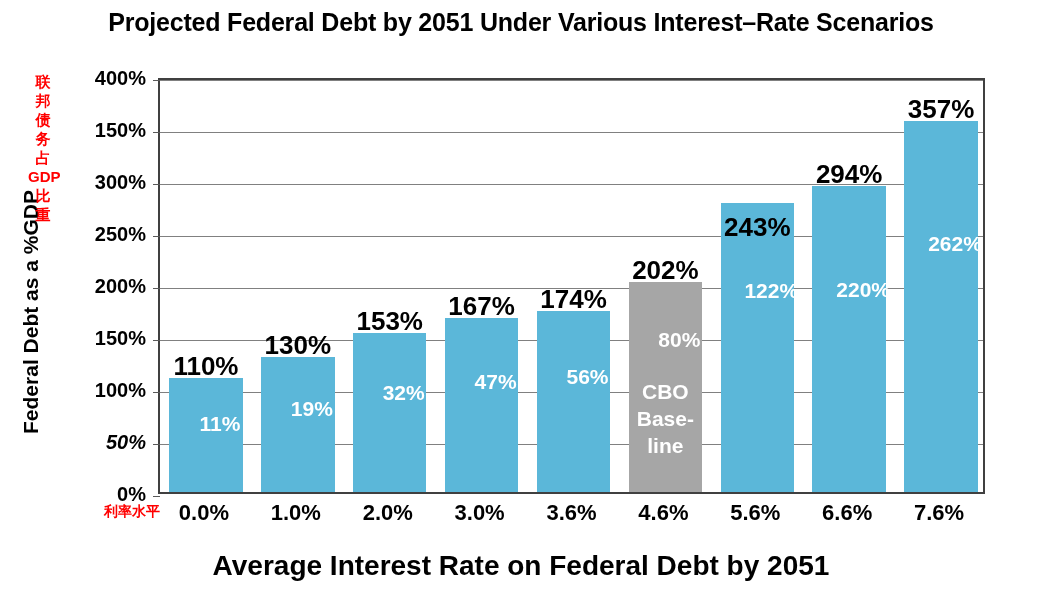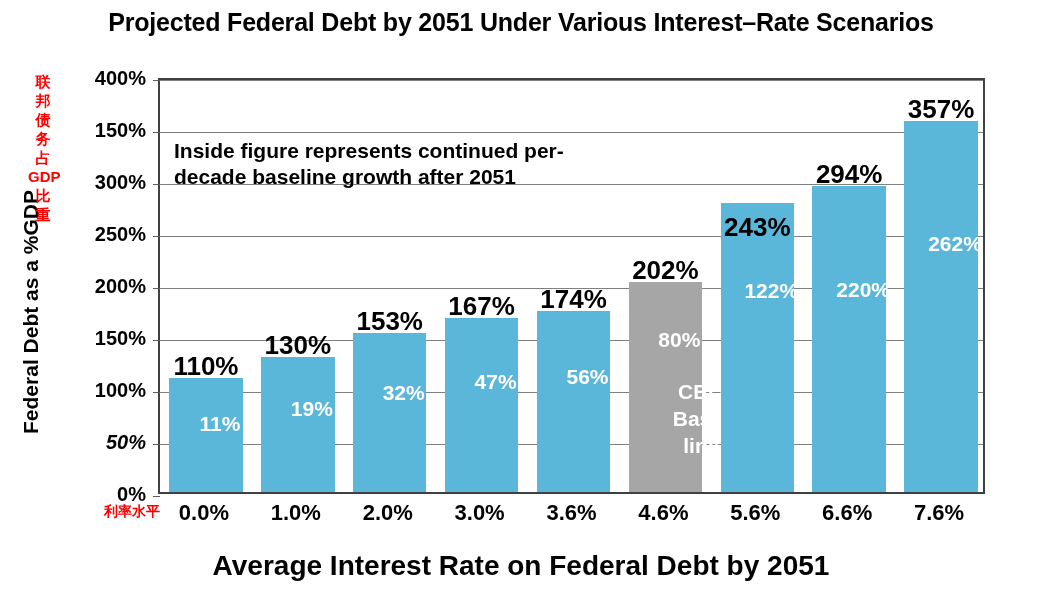--- a/index.html
+++ b/index.html
@@ -278,44 +278,40 @@
         <div class="bar" style="left: 284.856px; width: 73.5111px; height: 173.68px;">
           <div class="bar-inner-label" style="top: 52.104px;">47%</div>
         </div>
         <div class="bar-top-label" style="left: 261.611px; top: 211.32px;">167%</div>
         <div class="bar" style="left: 376.744px; width: 73.5111px; height: 180.96px;">
           <div class="bar-inner-label" style="top: 54.288px;">56%</div>
         </div>
         <div class="bar-top-label" style="left: 353.5px; top: 204.04px;">174%</div>
         <div class="bar gray" style="left: 468.633px; width: 73.5111px; height: 210.08px;">
           <div class="bar-inner-label" style="top: 46px;">80%</div>
-          <div class="bar-note" style="top: 96px; padding-left: 36px;">
+          <div class="bar-note" style="top: 96px;">
             <span>CBO</span>
             <span>Base-</span>
             <span>line</span>
           </div>
         </div>
         <div class="bar-top-label" style="left: 445.389px; top: 174.92px;">202%</div>
         <div class="bar" style="left: 560.522px; width: 73.5111px; height: 289px;">
           <div class="bar-inner-label" style="top: 75.816px;">122%</div>
         </div>
         <div class="bar-top-label" style="left: 537.278px; top: 132.28px;">243%</div>
         <div class="bar" style="left: 652.411px; width: 73.5111px; height: 305.76px;">
           <div class="bar-inner-label" style="top: 91.728px;">220%</div>
         </div>
         <div class="bar-top-label" style="left: 629.167px; top: 79.24px;">294%</div>
         <div class="bar" style="left: 744.3px; width: 73.5111px; height: 371.28px;">
           <div class="bar-inner-label" style="top: 111.384px;">262%</div>
         </div>
         <div class="bar-top-label" style="left: 721.056px; top: 13.72px;">357%</div>
       </div>
-    <div class="annotation">
-      <span>Inside figure represents continued per-</span>
-      <span>decade baseline growth after 2051</span>
-    </div>
   </div>
 
   <div id="x-ticks">
       <div class="x-tick-label" style="left: 148.944px;">0.0%</div>
       <div class="x-tick-label" style="left: 240.833px;">1.0%</div>
       <div class="x-tick-label" style="left: 332.722px;">2.0%</div>
       <div class="x-tick-label" style="left: 424.611px;">3.0%</div>
       <div class="x-tick-label" style="left: 516.5px;">3.6%</div>
       <div class="x-tick-label" style="left: 608.389px;">4.6%</div>
       <div class="x-tick-label" style="left: 700.278px;">5.6%</div>

